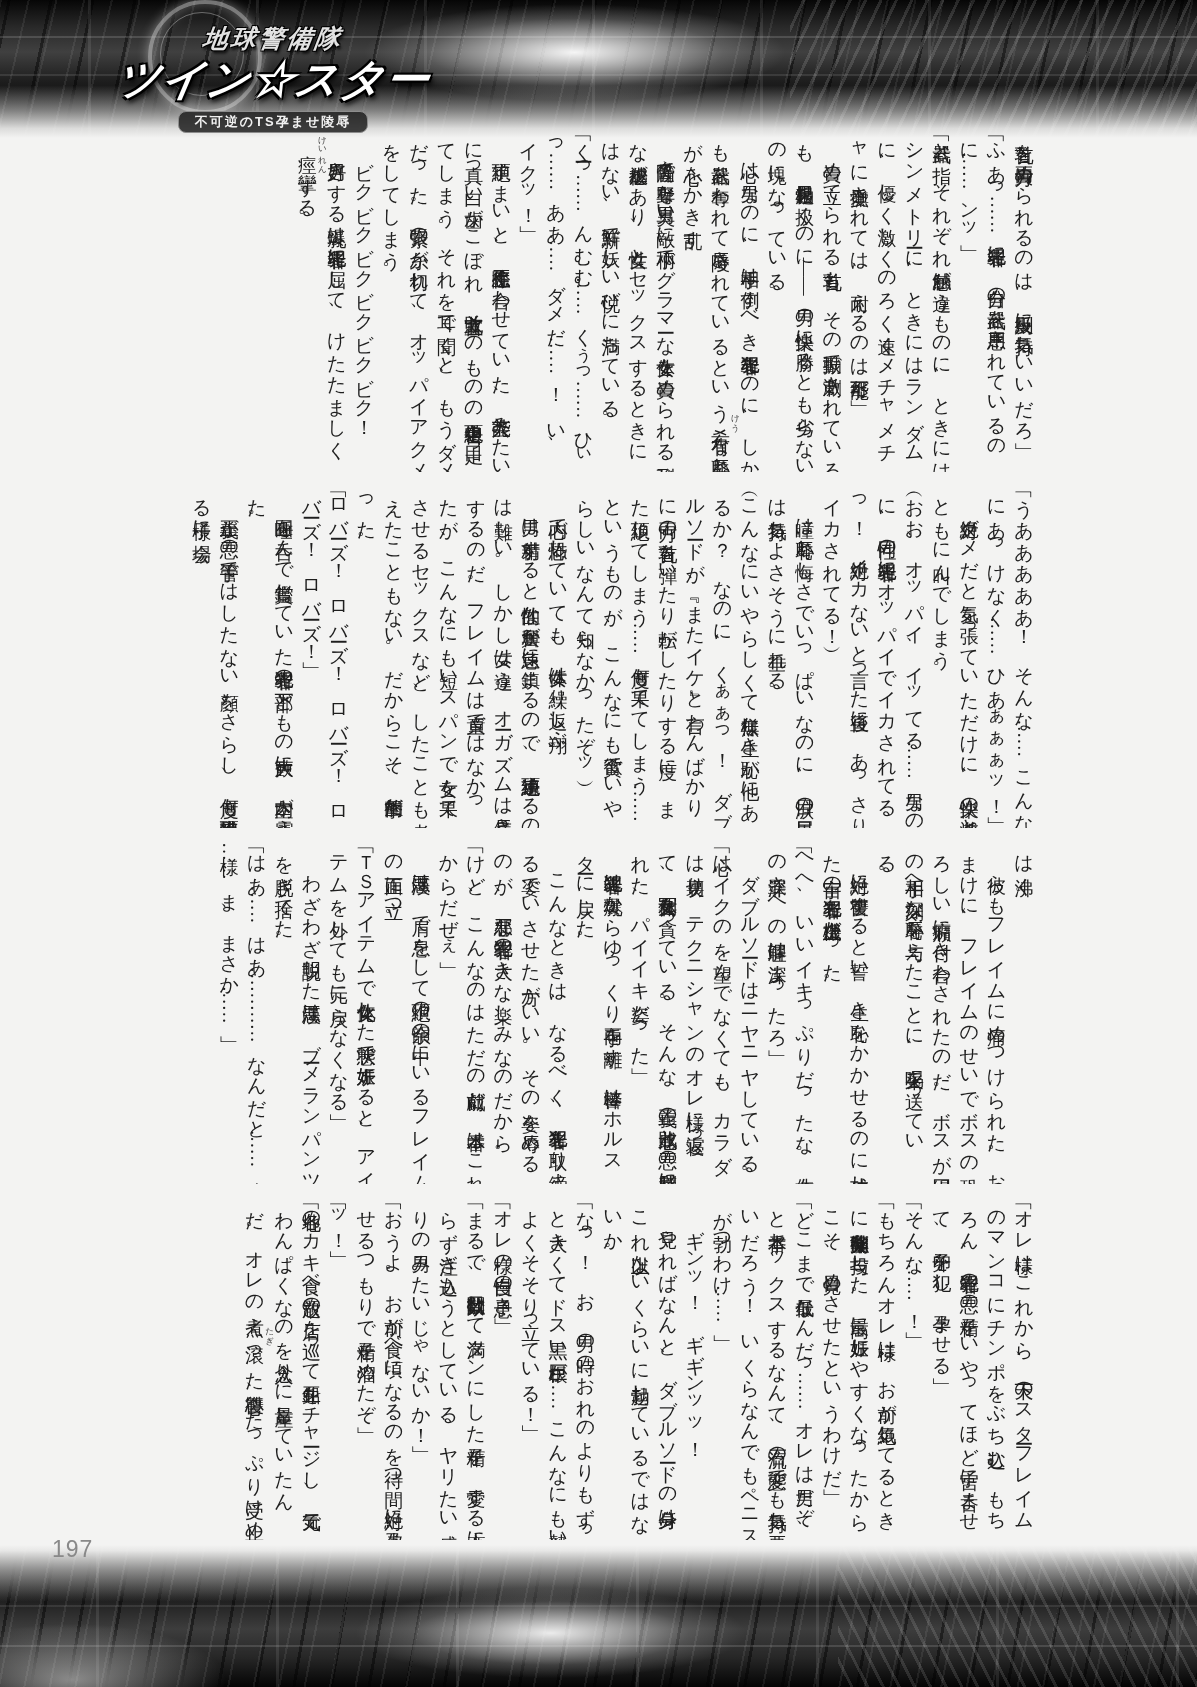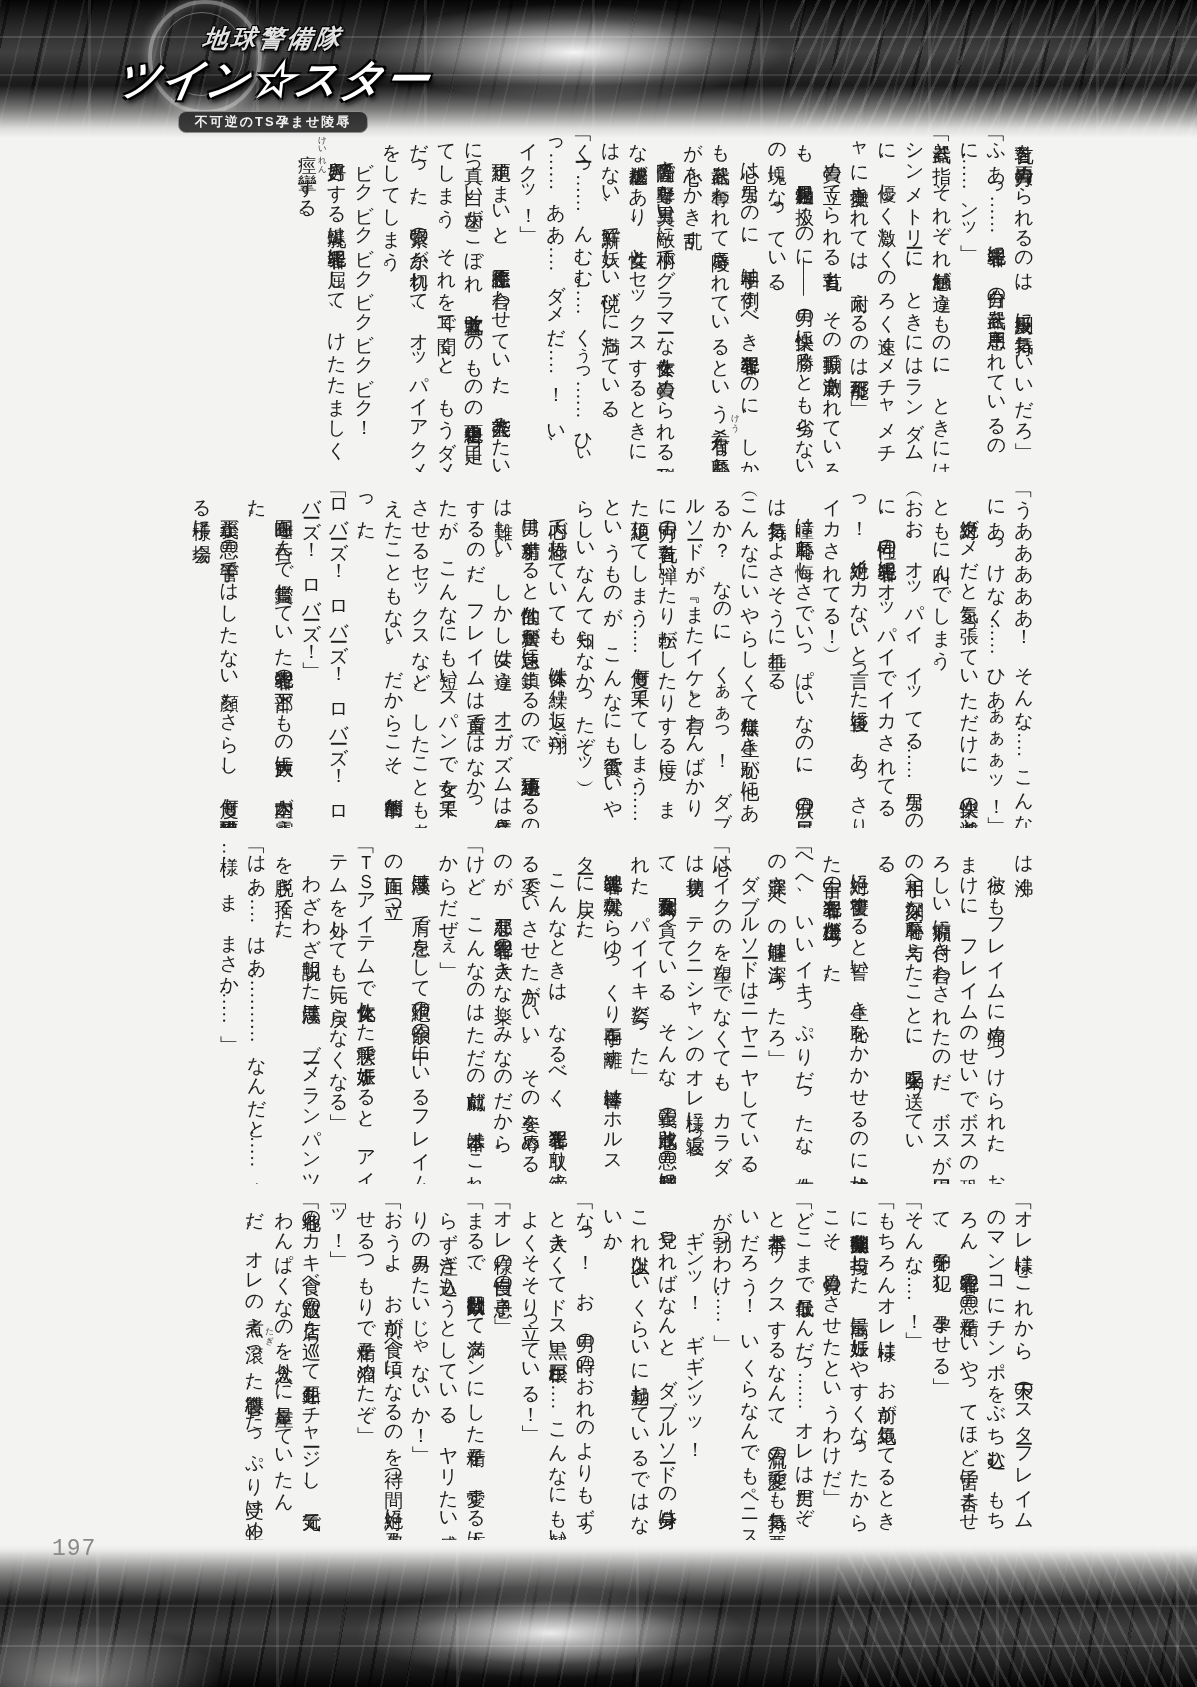--- a/index.html
+++ b/index.html
@@ -43,21 +43,21 @@
 
   
   .text-area{position:absolute;left:60px;top:130px;width:978px;z-index:2;}
   .band{writing-mode:vertical-rl;width:978px;height:342px;margin-bottom:14px;overflow:hidden;
     font-size:19px;line-height:27.4px;color:#1e1e1e;}
   .band p{margin:0;padding:0;}
   ruby rt{font-size:8.5px;color:#3a3a3a;letter-spacing:0;}
 
   
   .page-number{position:absolute;left:52px;top:1536px;z-index:6;font-size:23px;color:#898989;
-    letter-spacing:1px;font-family:Liberation Mono, monospace;}
+    letter-spacing:1px;font-family:Liberation Sans, sans-serif;}
 
   
   .banner-bottom{position:absolute;left:0;right:0;bottom:0;height:142px;
     background:
       radial-gradient(ellipse 250px 58px at 46% 62%, rgba(255,255,255,.9), rgba(255,255,255,.15) 55%, rgba(255,255,255,0) 78%),
       radial-gradient(ellipse 220px 80px at 6% 95%, rgba(243,243,242,.55), rgba(243,243,242,0) 70%),
       repeating-linear-gradient(101deg, rgba(255,255,255,.07) 0 2px, transparent 2px 25px),
       repeating-linear-gradient(-80deg, rgba(0,0,0,.45) 0 3px, transparent 3px 37px),
       linear-gradient(0deg,#040404 0,#272727 30px,#3d3d3d 58px,#1c1c1c 90px,#0a0a0a 120px,#000 142px);}
   .banner-bottom .trace-lines{position:absolute;inset:0;

